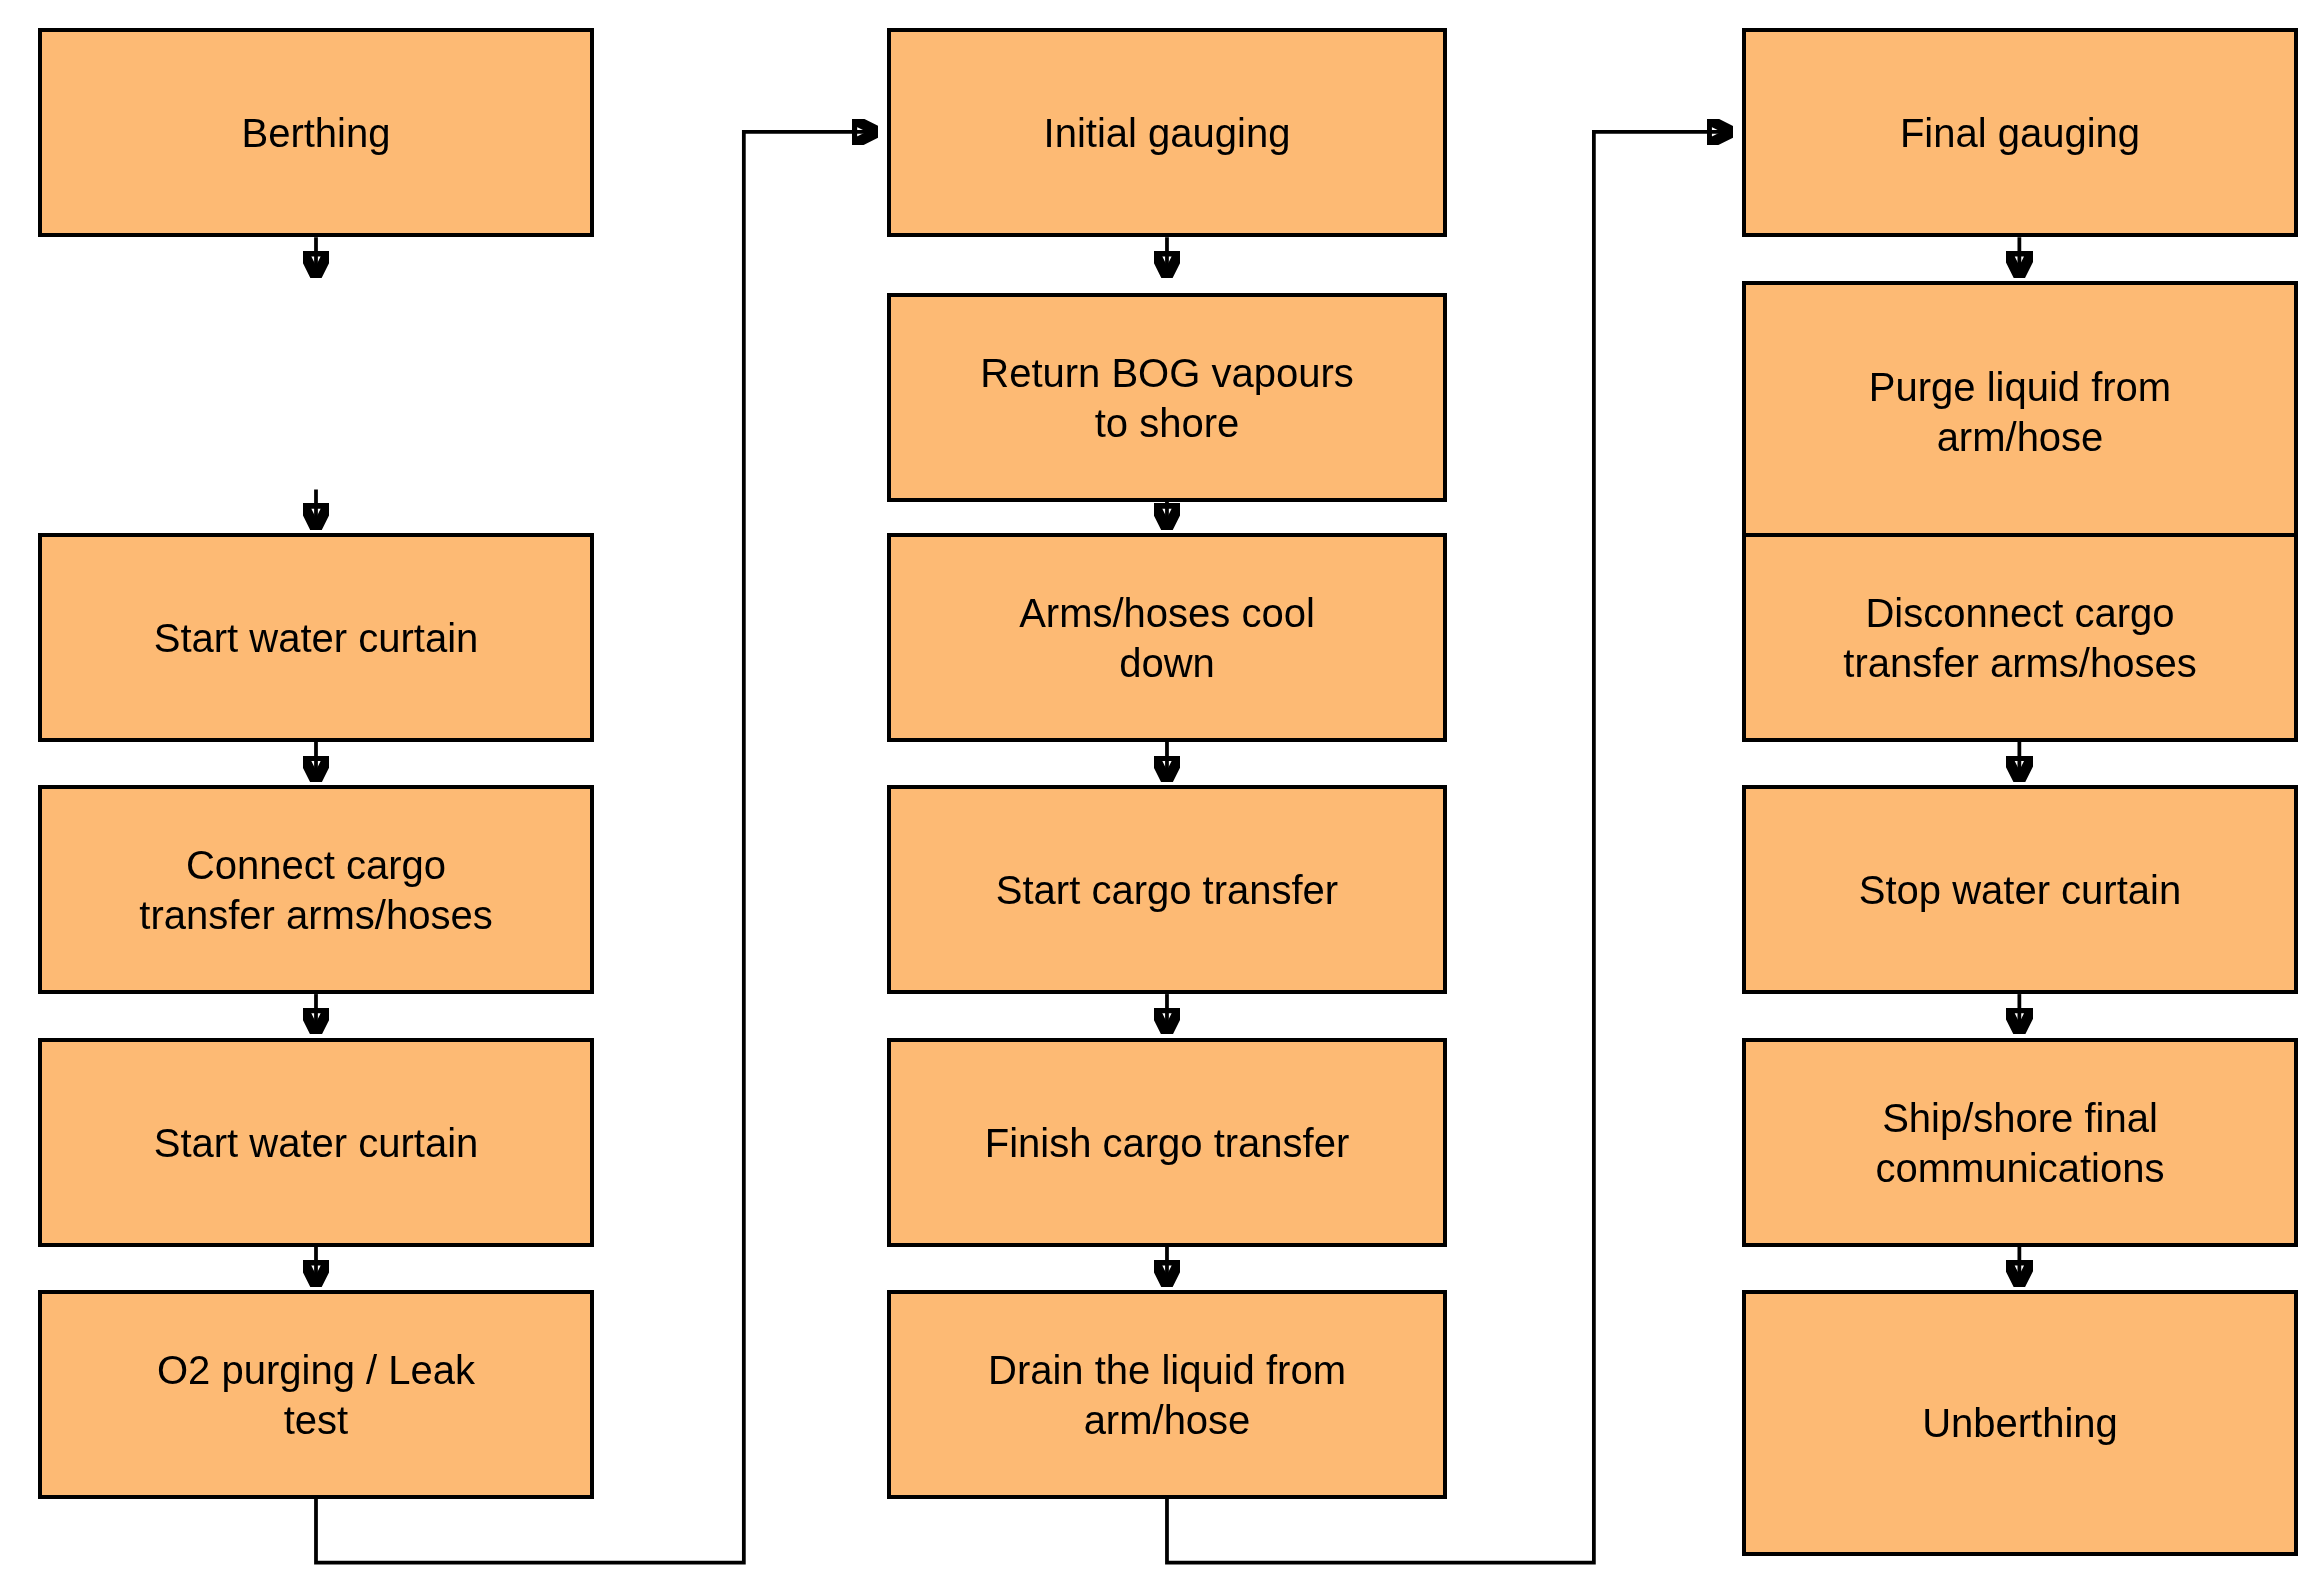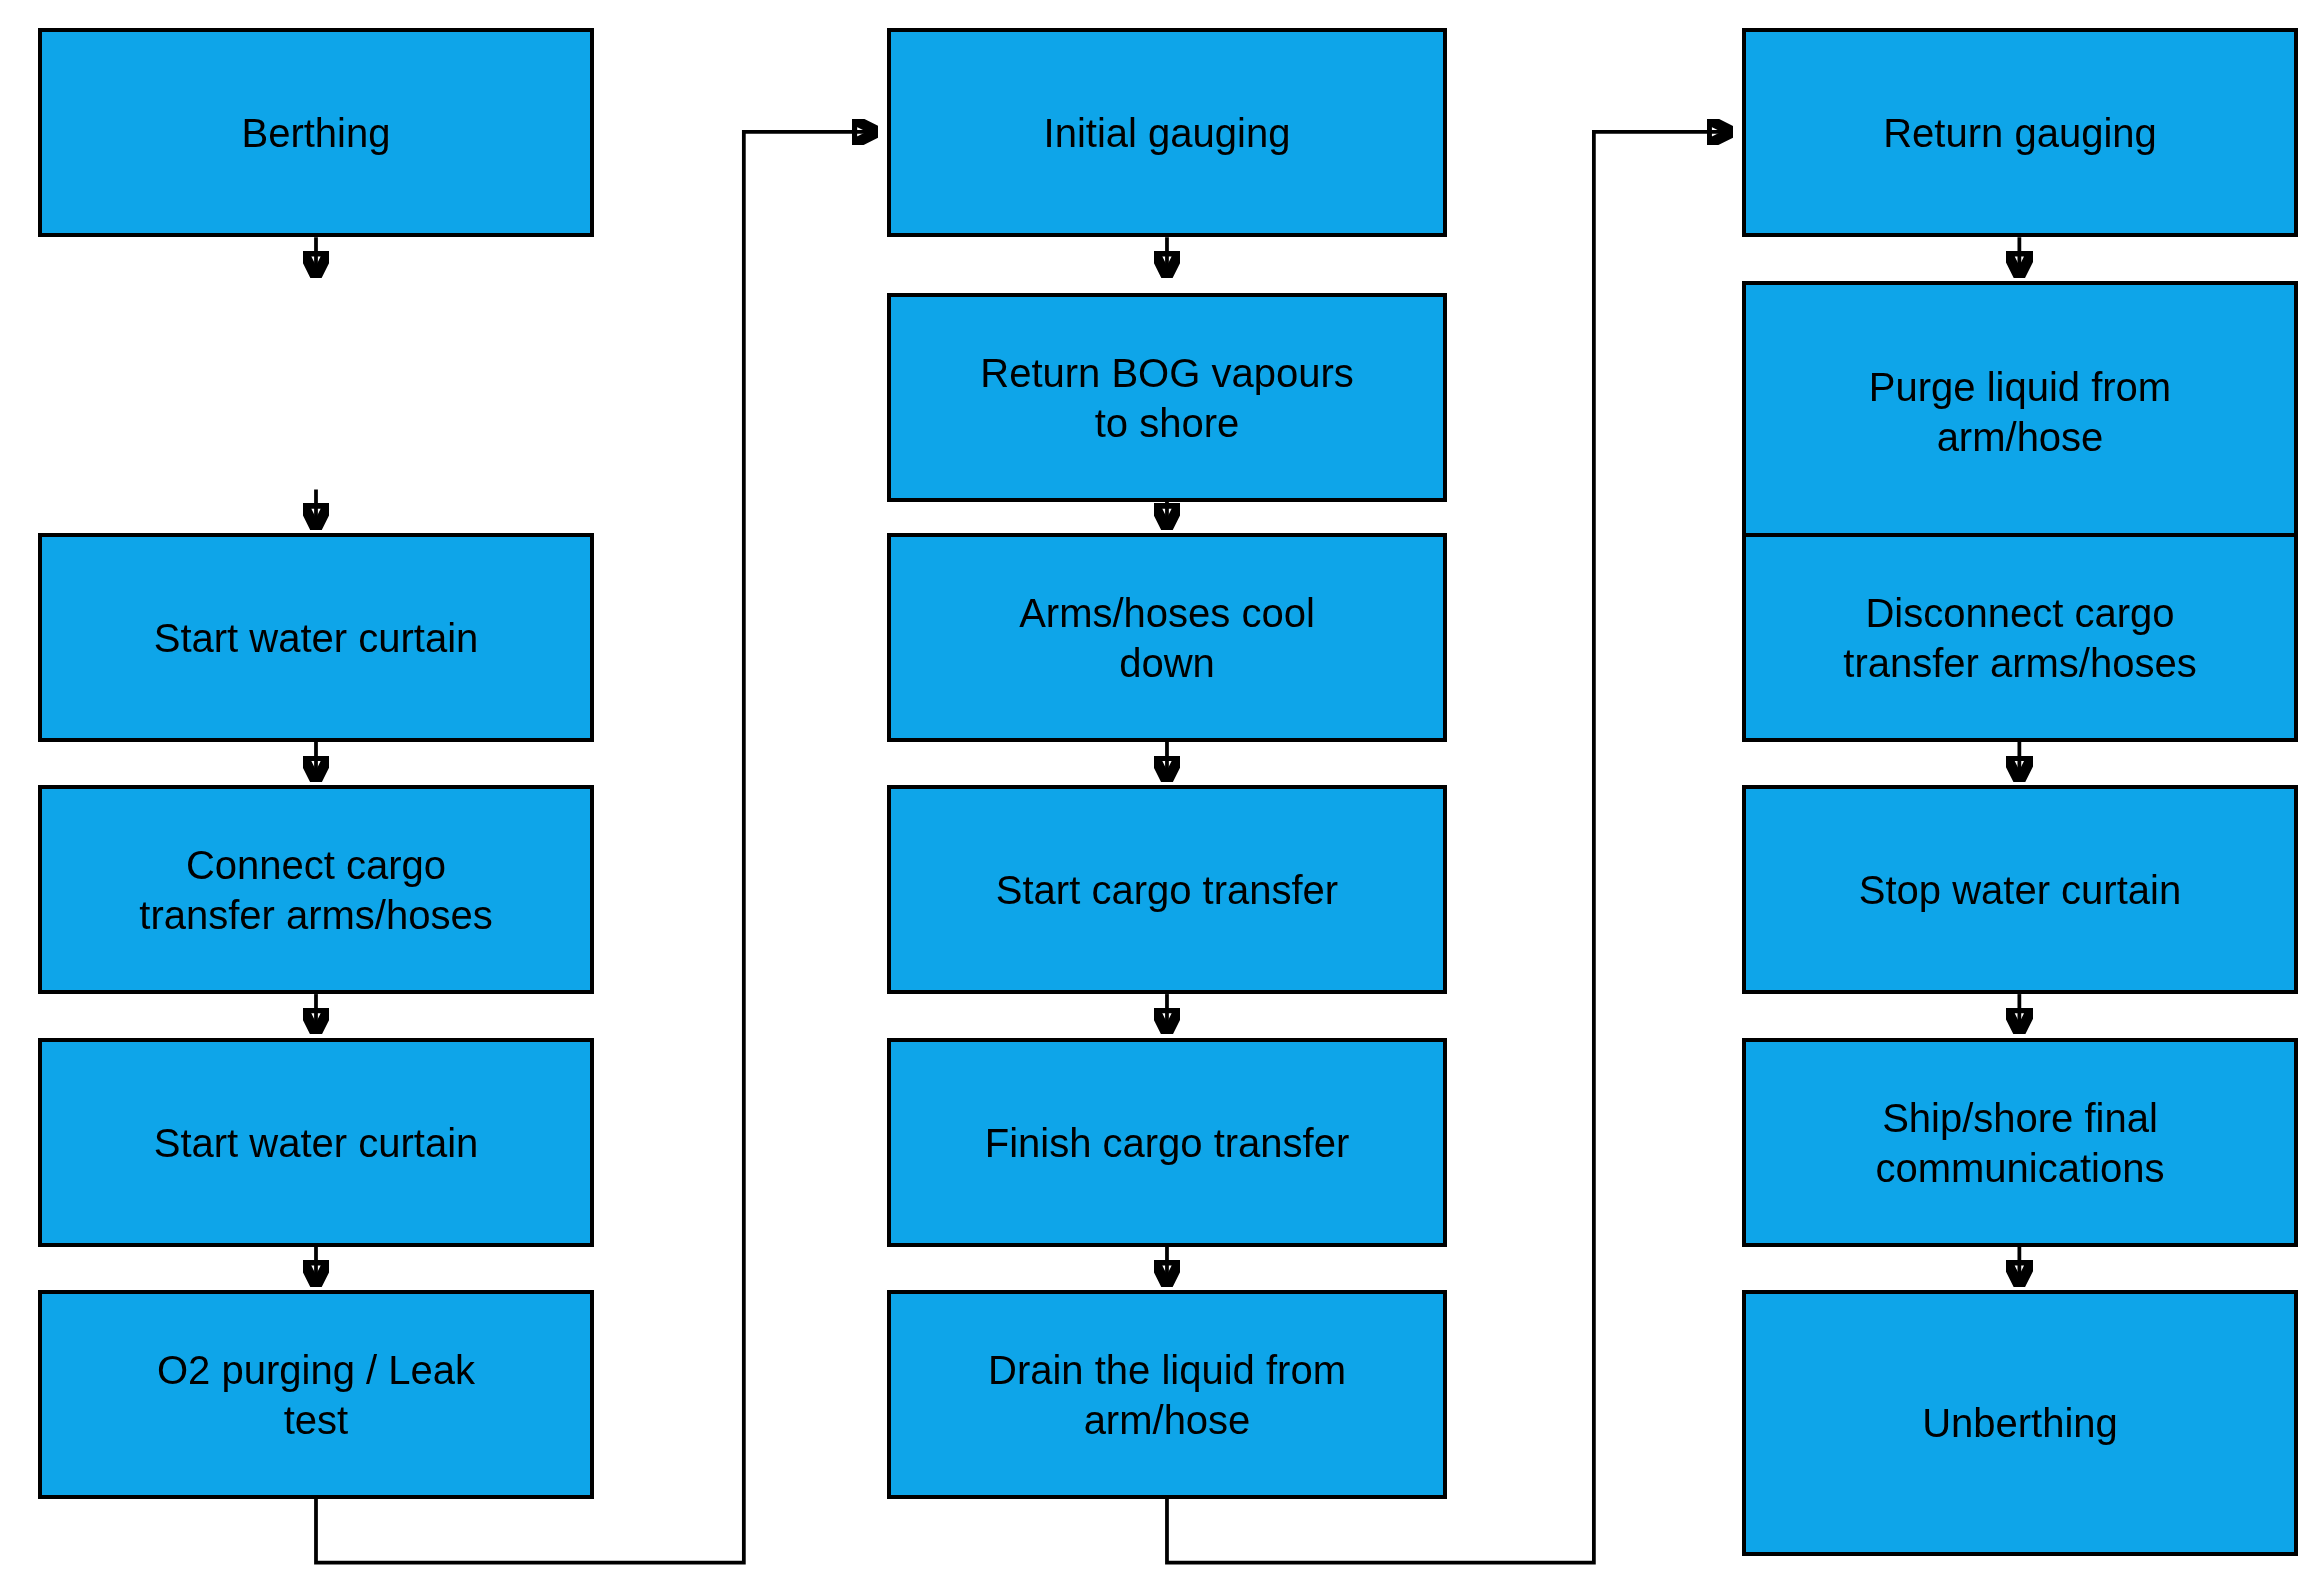--- a/index.html
+++ b/index.html
@@ -12,21 +12,21 @@
     width: 2317px;
     height: 1589px;
     background: #ffffff;
     font-family: "Liberation Sans", "DejaVu Sans", sans-serif;
     color: #000000;
   }
   .box {
     position: absolute;
     box-sizing: border-box;
     border: 4.7px solid #000000;
-    background: #0ea5e9;
+    background: #fdba74;
     display: flex;
     align-items: center;
     justify-content: center;
     text-align: center;
     white-space: pre-line;
     font-size: 40px;
     line-height: 1.25;
     padding: 0 24.5px;
     color: #000000;
   }
@@ -95,21 +95,21 @@
   <div class="box" style="left:887px; top:28px;   width:560px; height:209px">Initial gauging</div>
   <div class="box" style="left:887px; top:293px;  width:560px; height:209px">Return BOG vapours
 to shore</div>
   <div class="box" style="left:887px; top:533px;  width:560px; height:209px">Arms/hoses cool
 down</div>
   <div class="box" style="left:887px; top:785px;  width:560px; height:209px">Start cargo transfer</div>
   <div class="box" style="left:887px; top:1038px; width:560px; height:209px">Finish cargo transfer</div>
   <div class="box" style="left:887px; top:1290px; width:560px; height:209px">Drain the liquid from
 arm/hose</div>
 
-  <div class="box" style="left:1742px; top:28px;   width:556px; height:209px">Return gauging</div>
+  <div class="box" style="left:1742px; top:28px;   width:556px; height:209px">Final gauging</div>
   <div class="box" style="left:1742px; top:281px;  width:556px; height:262px">Purge liquid from
 arm/hose</div>
   <div class="box" style="left:1742px; top:533px;  width:556px; height:209px">Disconnect cargo
 transfer arms/hoses</div>
   <div class="box" style="left:1742px; top:1038px; width:556px; height:209px">Ship/shore final
 communications</div>
   <div class="box" style="left:1742px; top:785px;  width:556px; height:209px">Stop water curtain</div>
   <div class="box" style="left:1742px; top:1290px; width:556px; height:266px">Unberthing</div>
 
 </div>

